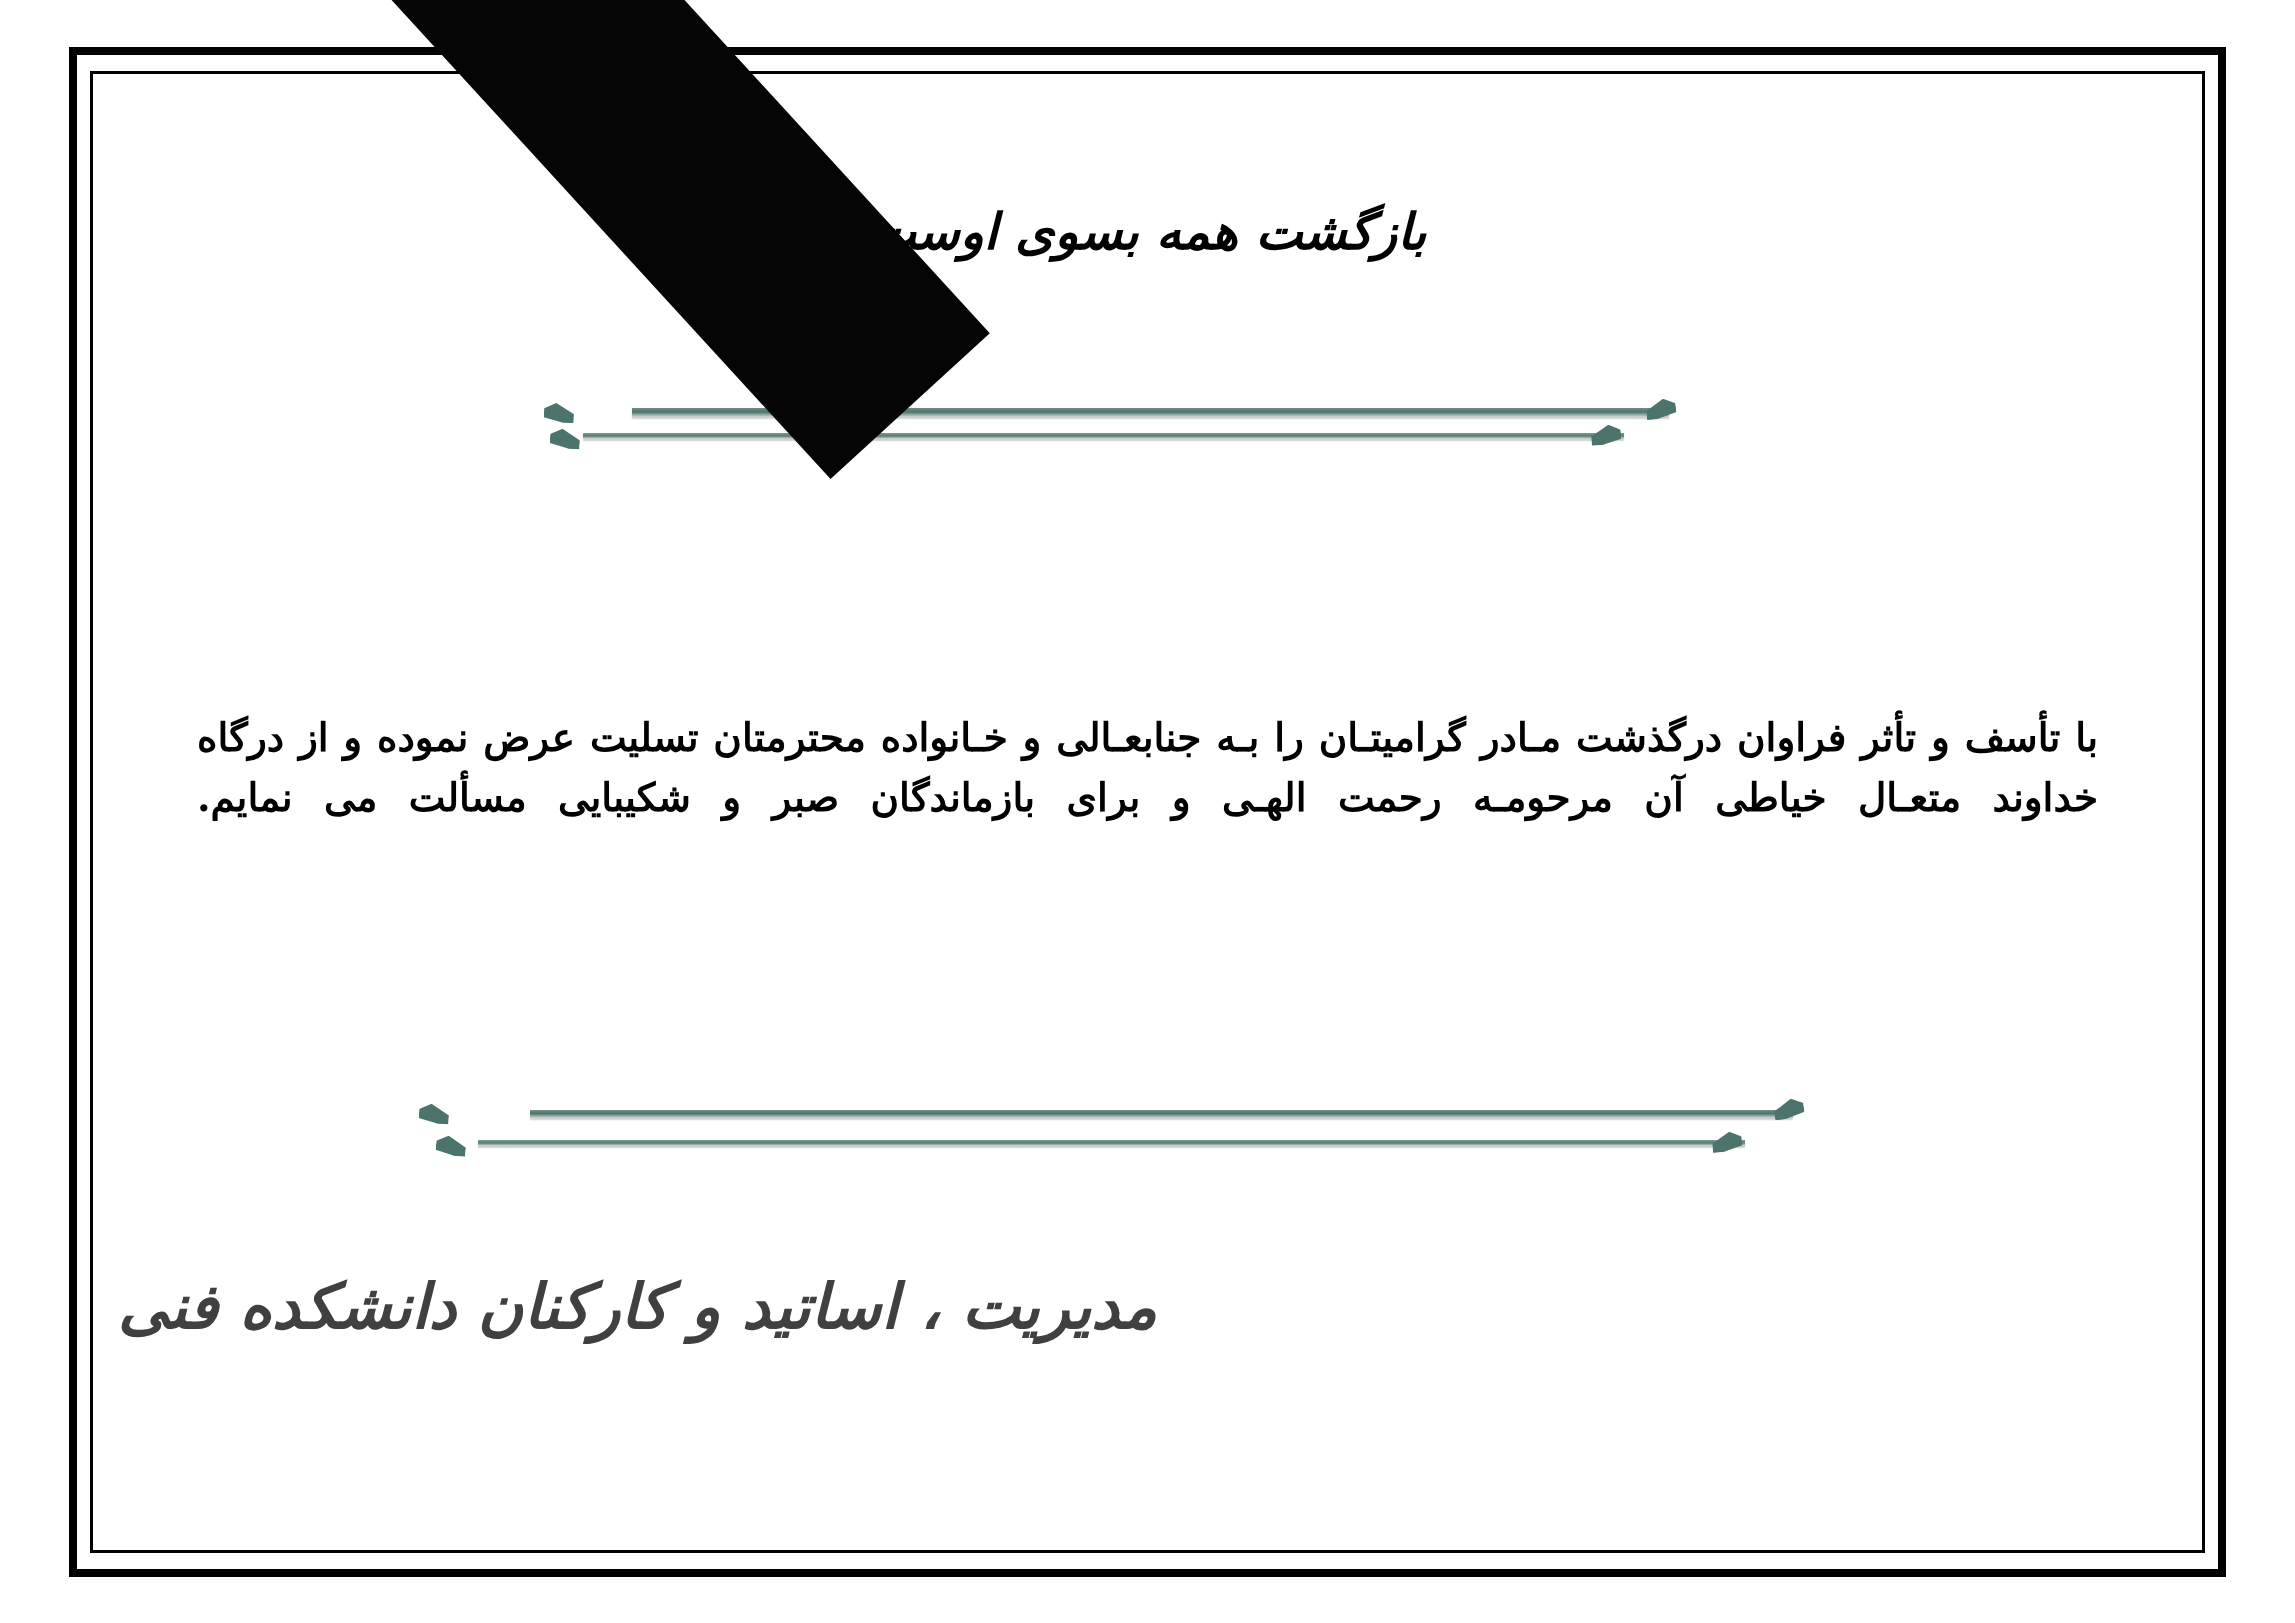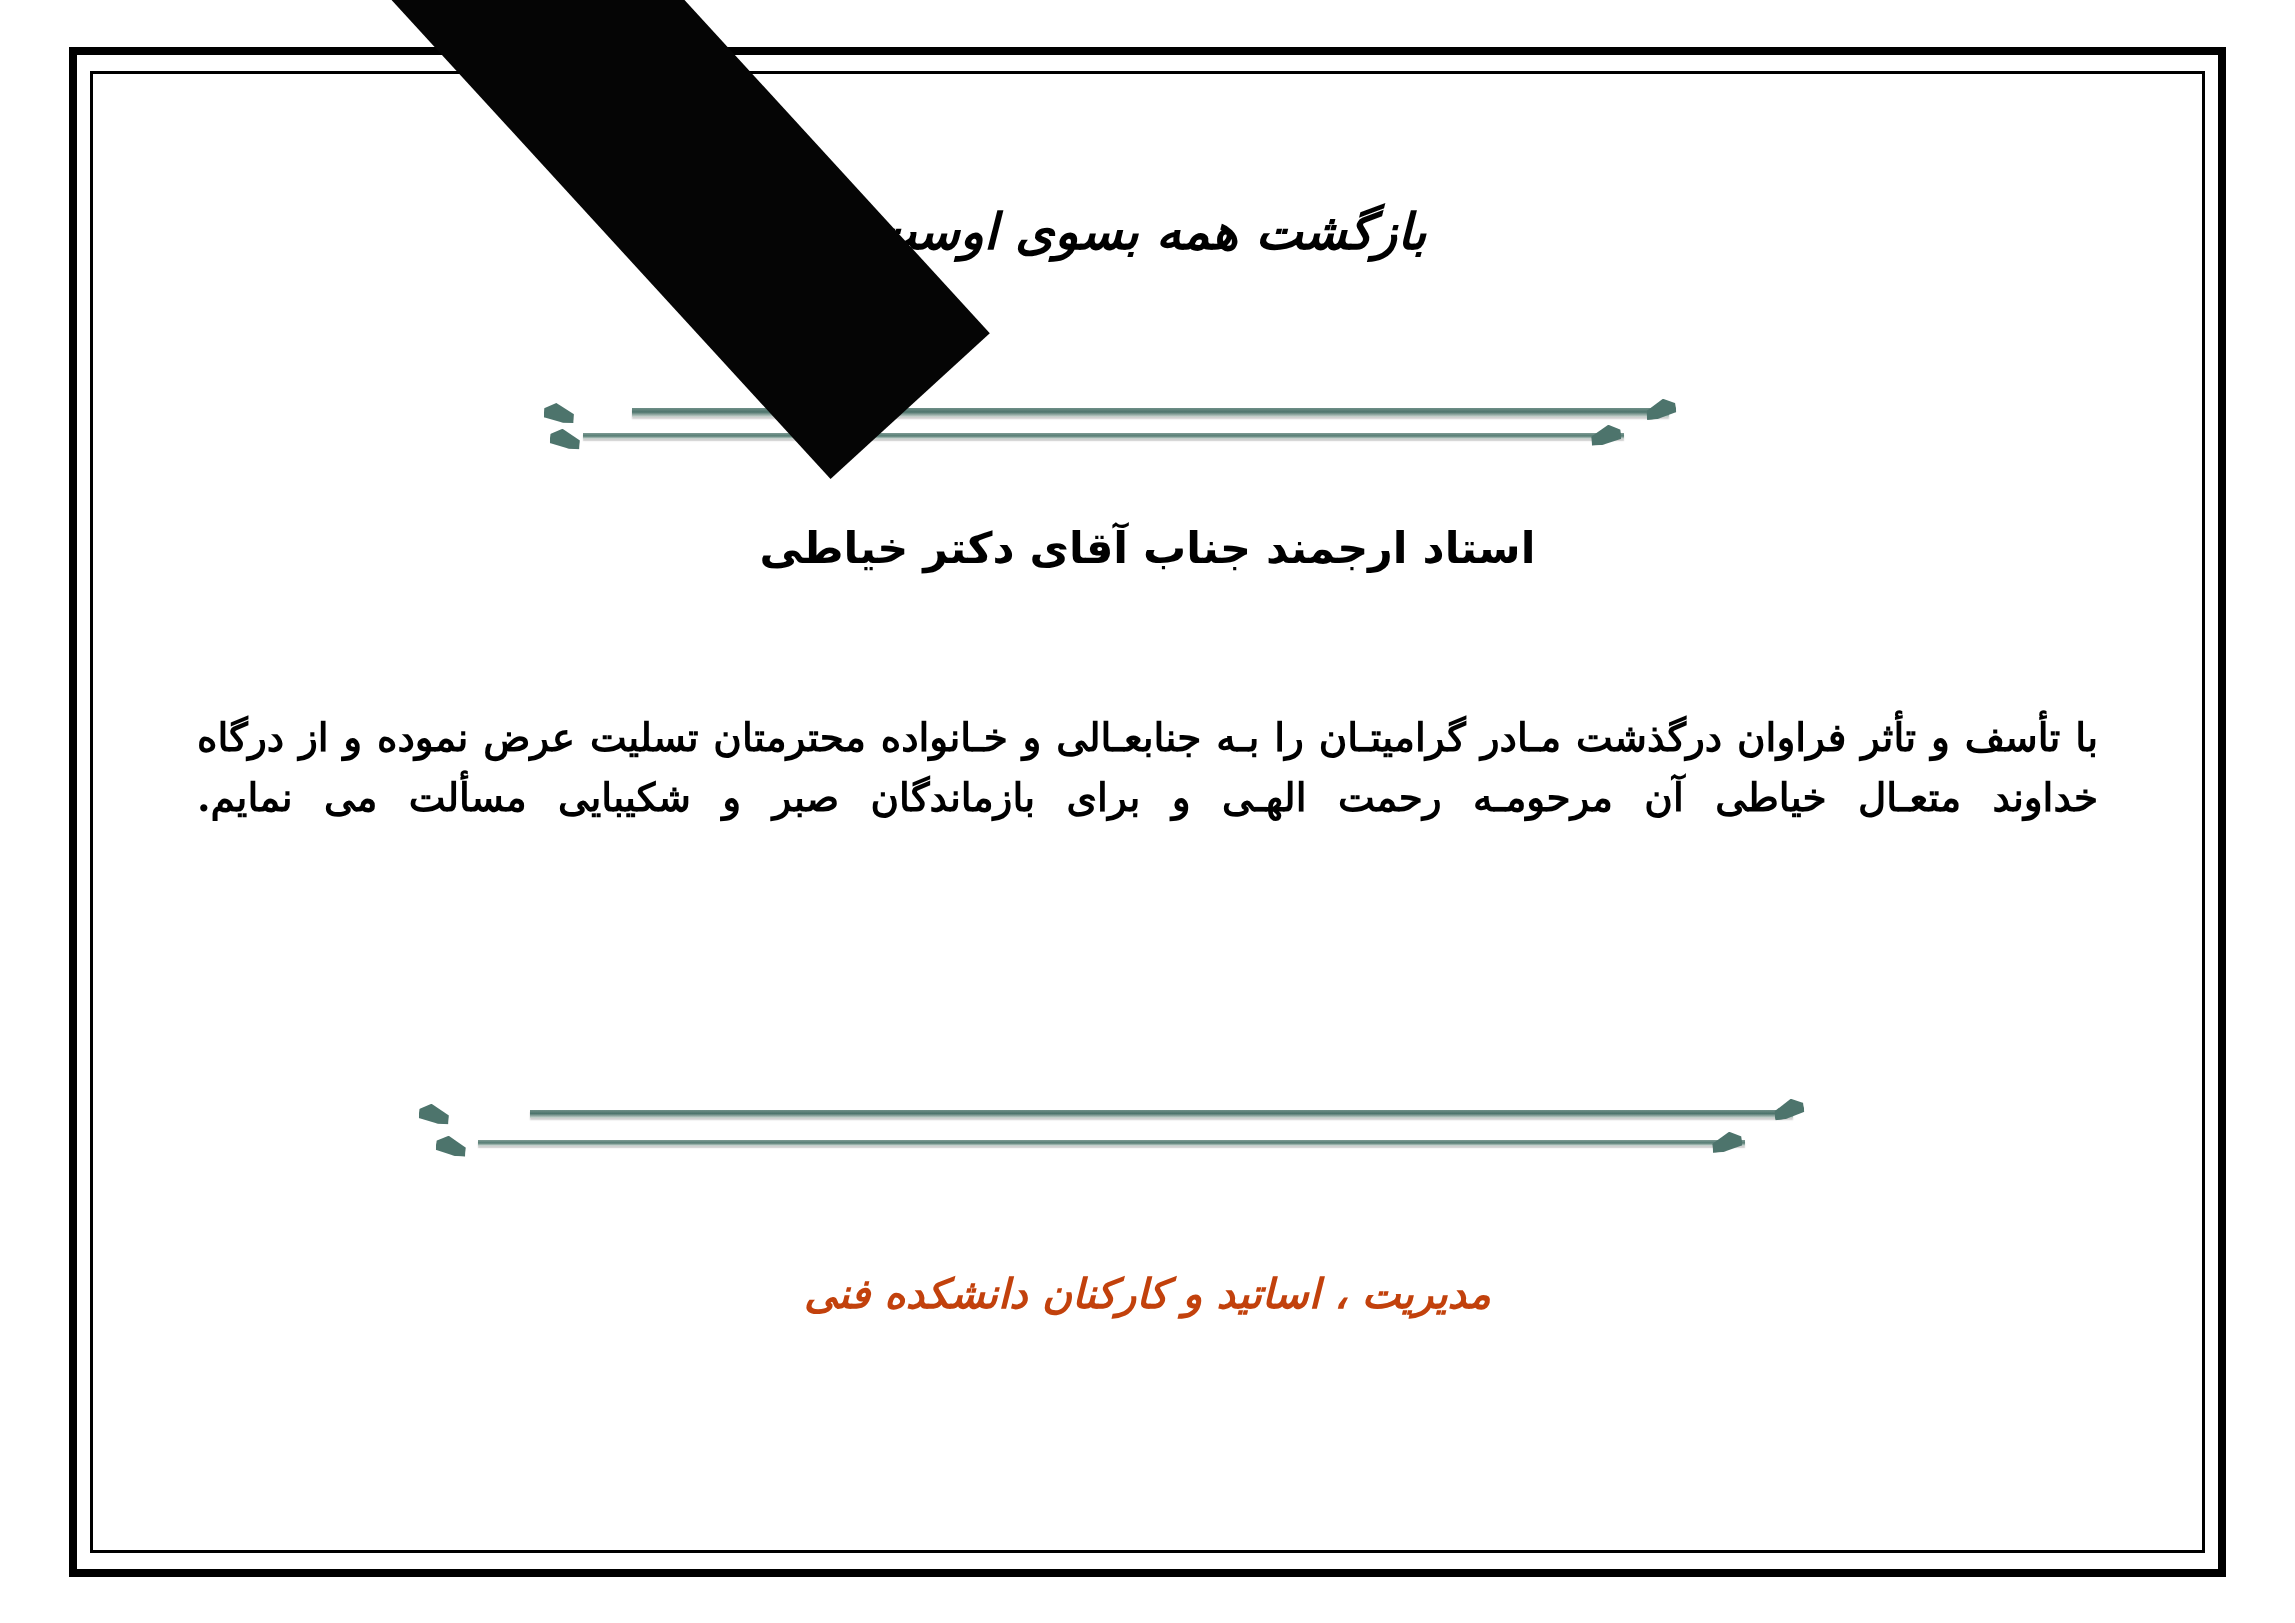--- a/index.html
+++ b/index.html
@@ -155,26 +155,26 @@
     line-height: 1.55;
     color: #000000;
     direction: rtl;
   }
 
   .signature {
     position: absolute;
     top: 1172px;
     left: 0;
     right: 0;
-    text-align: center;
-    font-family: "DejaVu Sans", sans-serif;
-    font-size: 41px;
+    text-align: left;
+    font-family: "DejaVu Sans", sans-serif;
+    font-size: 62px;
     font-weight: bold;
     font-style: italic;
-    color: #c2410c;
+    color: #404040;
     direction: rtl;
   }
 </style>
 </head>
 <body>
 
 <div class="card">
 
   <div class="frame-outer"></div>
   <div class="frame-inner"></div>
@@ -187,21 +187,20 @@
 
     <div class="ornament ornament-top">
       <span class="bar a"></span>
       <span class="bar thin b"></span>
       <span class="cap l tl"></span>
       <span class="cap r tr"></span>
       <span class="cap l bl"></span>
       <span class="cap r br"></span>
     </div>
 
-    <div class="salutation">استاد ارجمند جناب آقای دکتر خیاطی</div>
 
     <div class="body-text">با تأسف و تأثر فراوان درگذشت مـادر گرامیتـان را بـه جنابعـالی  و خـانواده محترمتان تسلیت عرض نموده و از درگاه خداوند متعـال خیاطی آن مرحومـه رحمت الهـی و برای بازماندگان صبر و شکیبایی مسألت می نمایم.</div>
 
     <div class="ornament ornament-bottom">
       <span class="bar a"></span>
       <span class="bar thin b"></span>
       <span class="cap l tl"></span>
       <span class="cap r tr"></span>
       <span class="cap l bl"></span>
       <span class="cap r br"></span>

